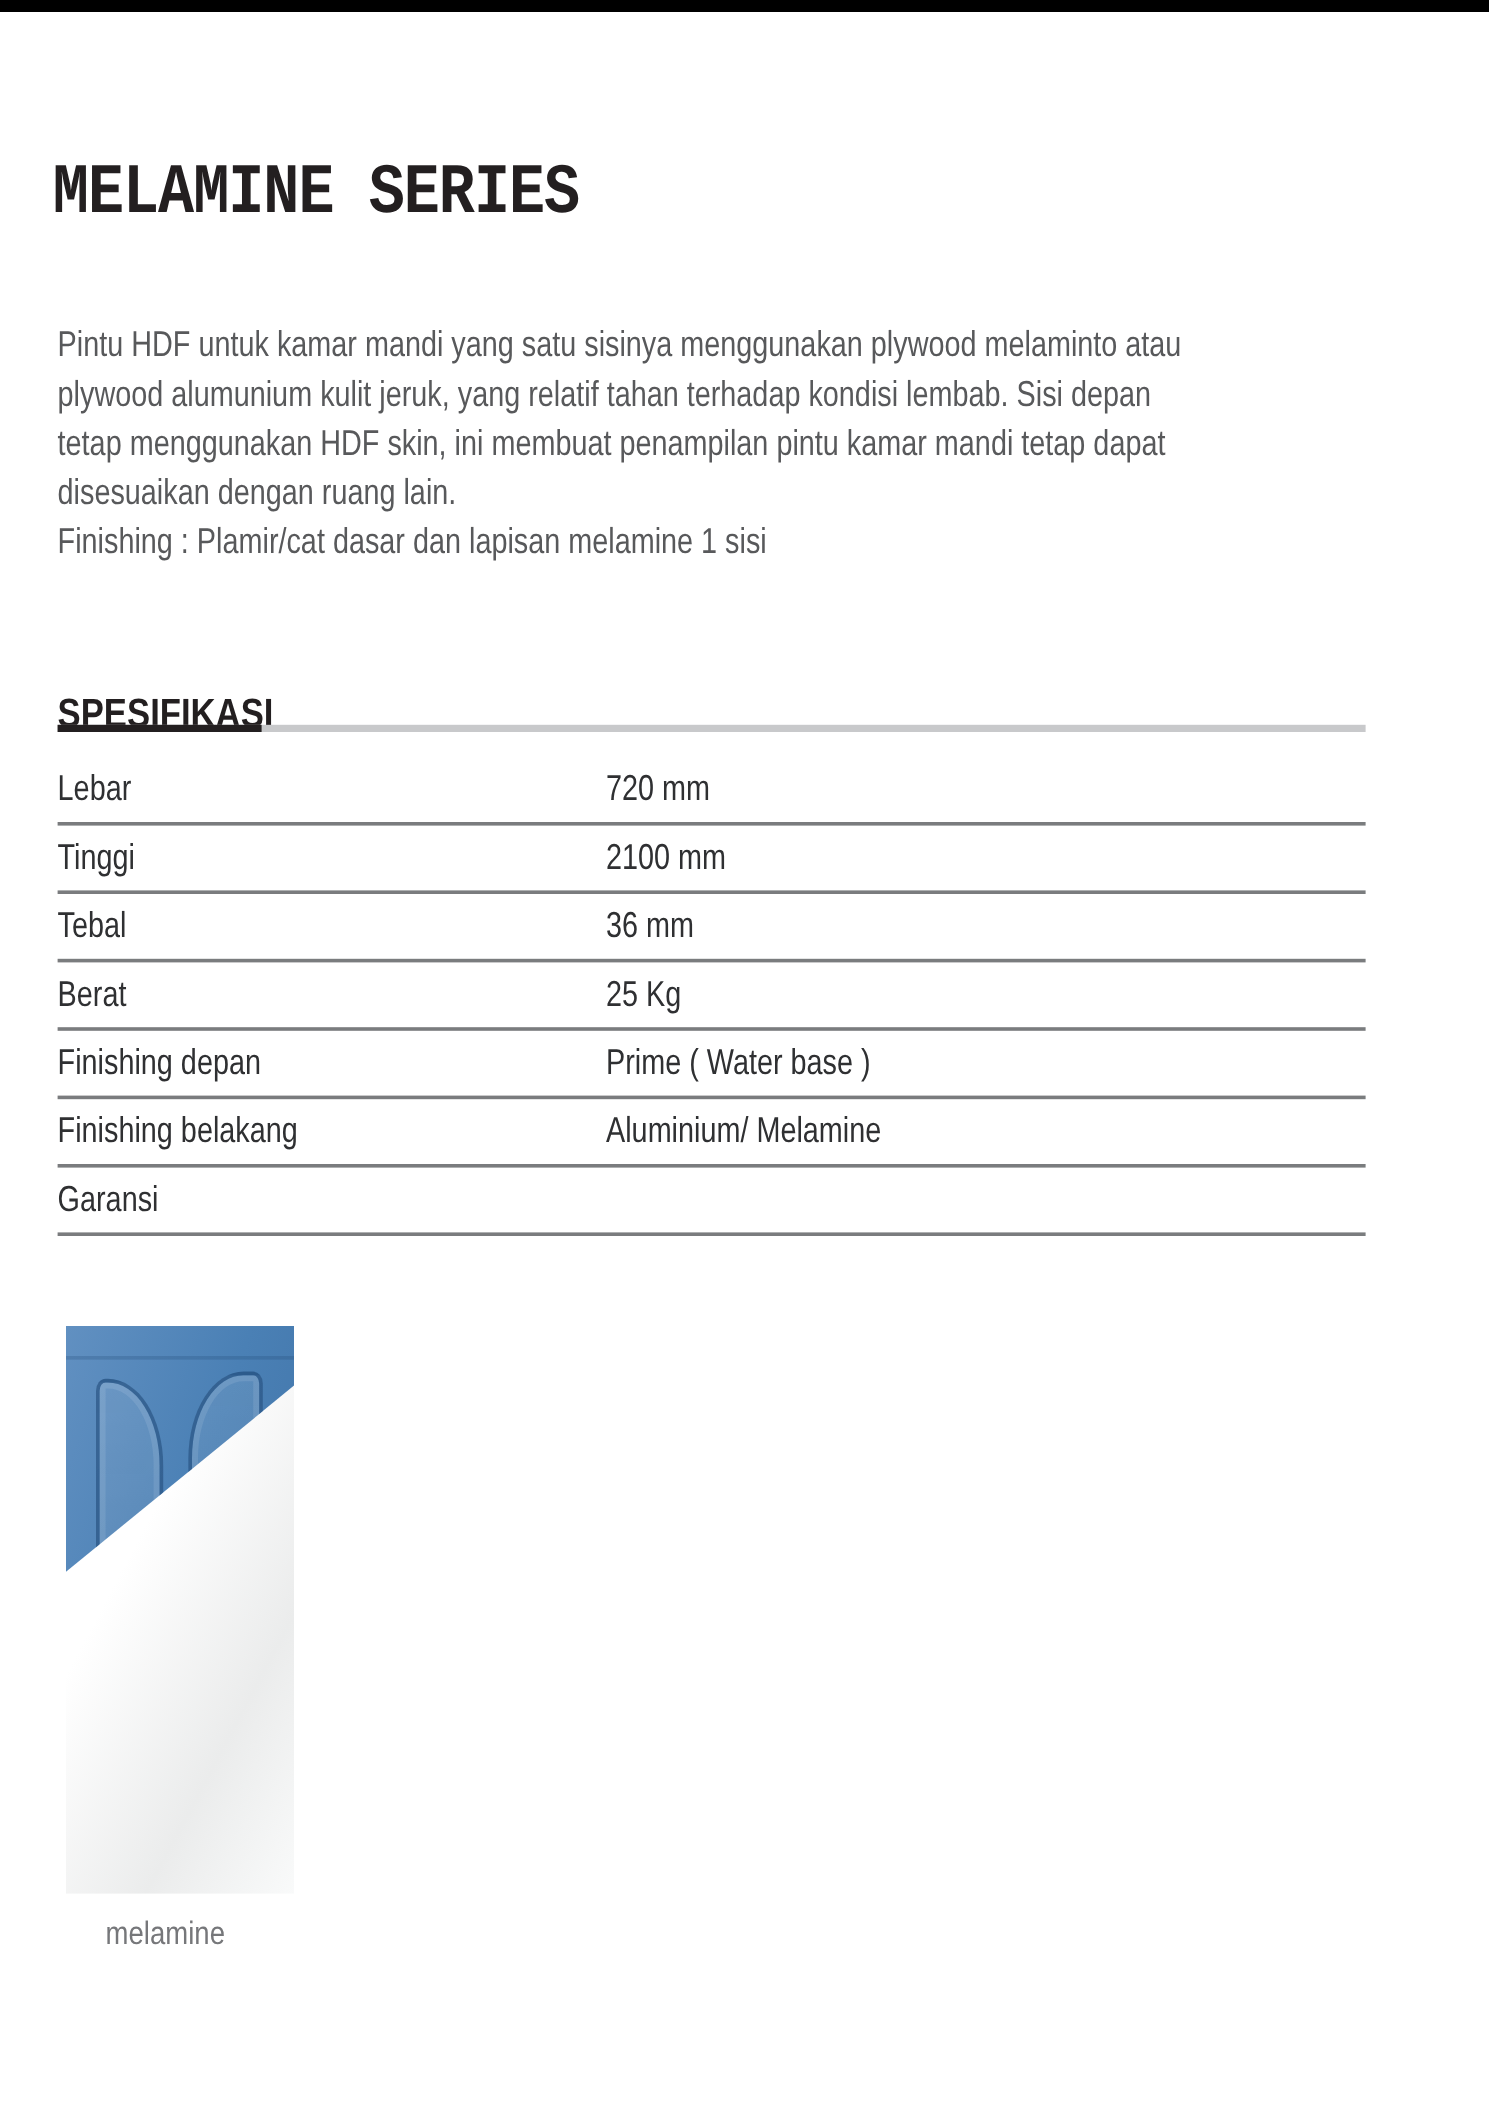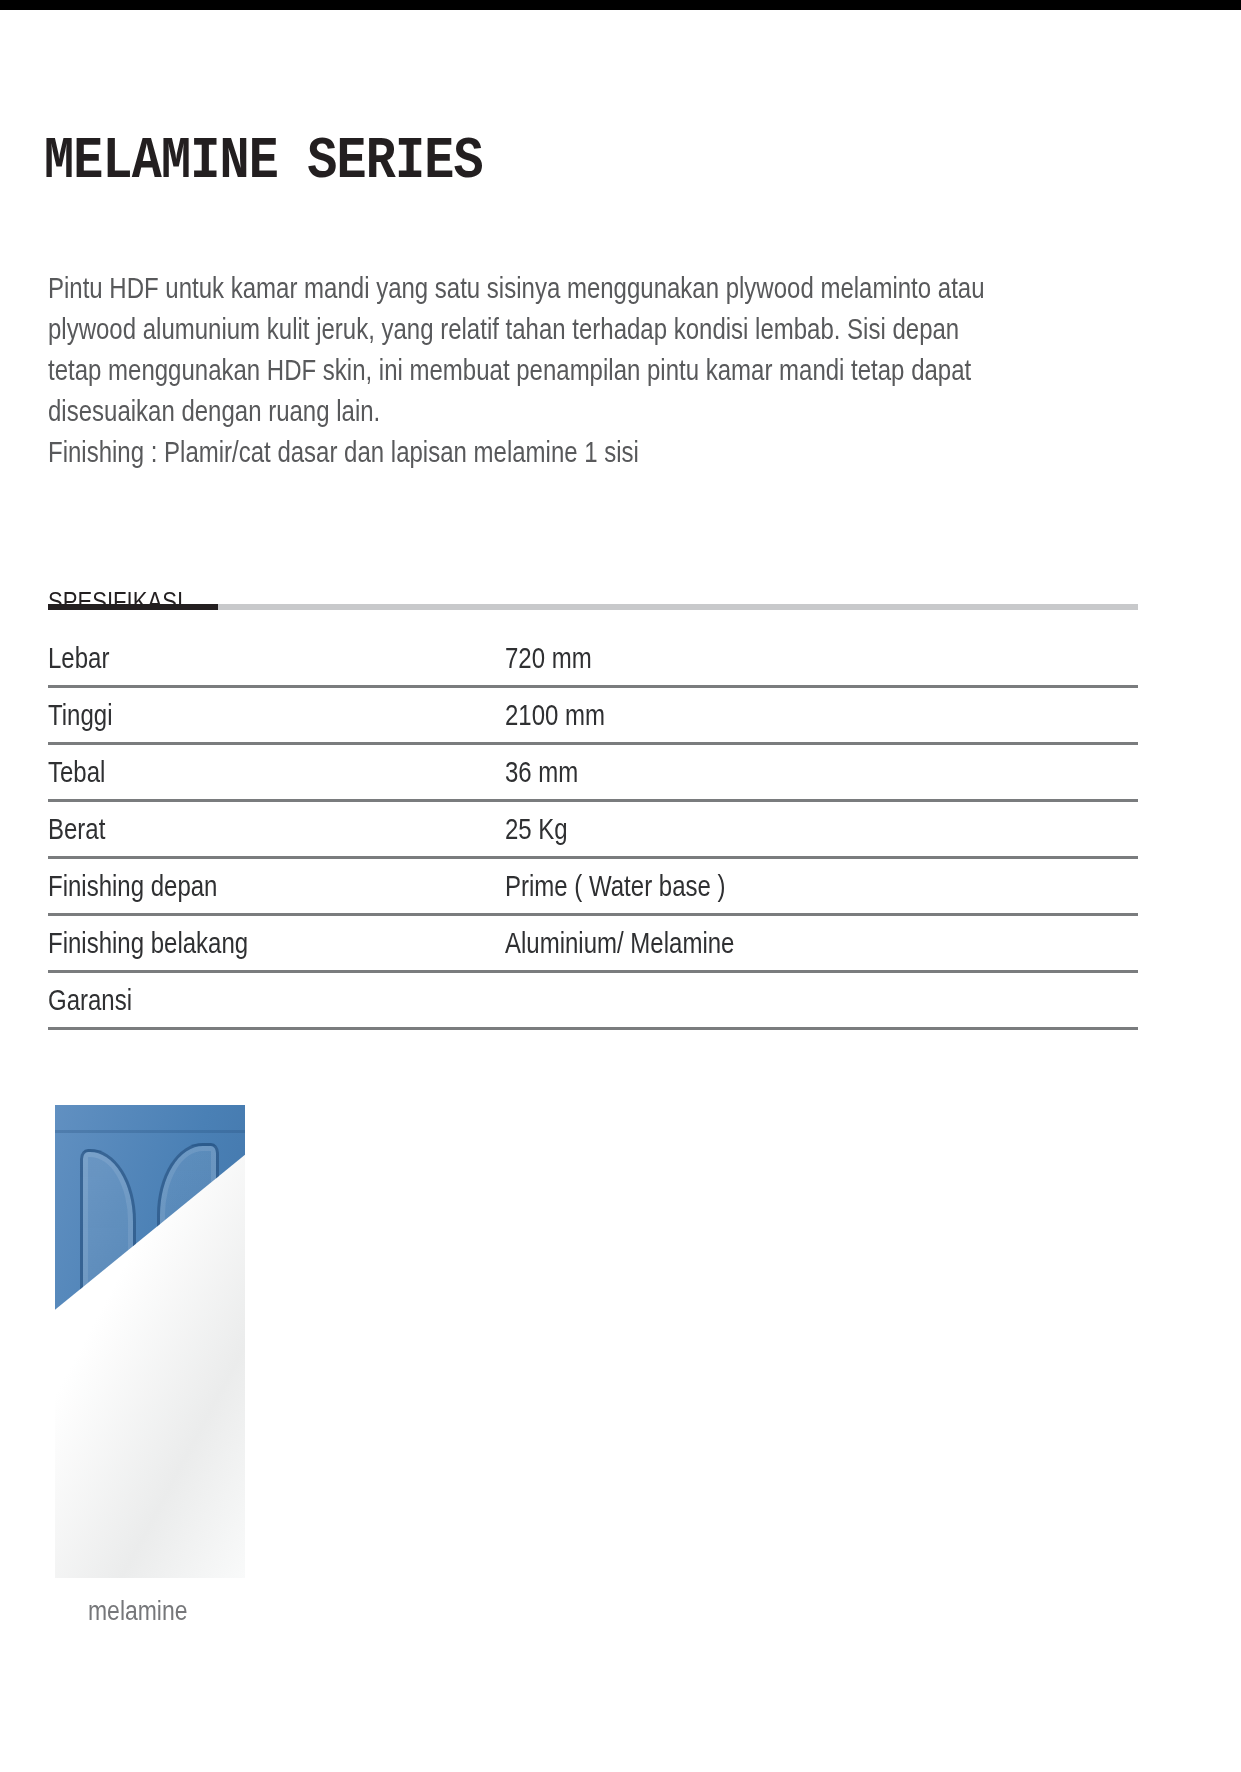--- a/index.html
+++ b/index.html
@@ -43,23 +43,23 @@
     position: absolute;
     left: 48px; top: 238px;
     font-size: 30px;
     line-height: 41px;
     color: var(--body-text, #58595b);
     margin-top: 29px;
   }
   .description .line { height: 41px; }
   .spec-heading {
     position: absolute;
-    left: 48px; top: 564px;
-    font-size: 26px;
-    font-weight: normal;
+    left: 48px; top: 548px;
+    font-size: 34px;
+    font-weight: bold;
     color: var(--heading, #231f20);
   }
   .spec-rule {
     position: absolute;
     left: 48px; top: 604px;
     width: 1090px; height: 6px;
     background: var(--rule-gray, #c8c9cb);
   }
   .spec-rule .dark-segment {
     position: absolute;

